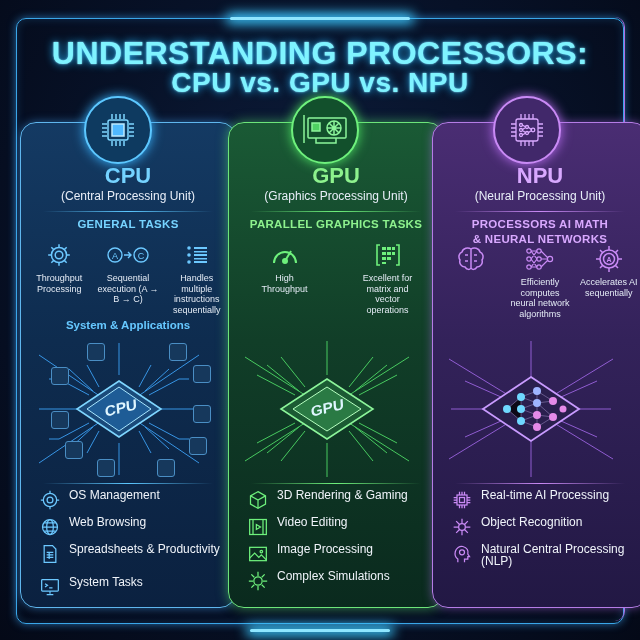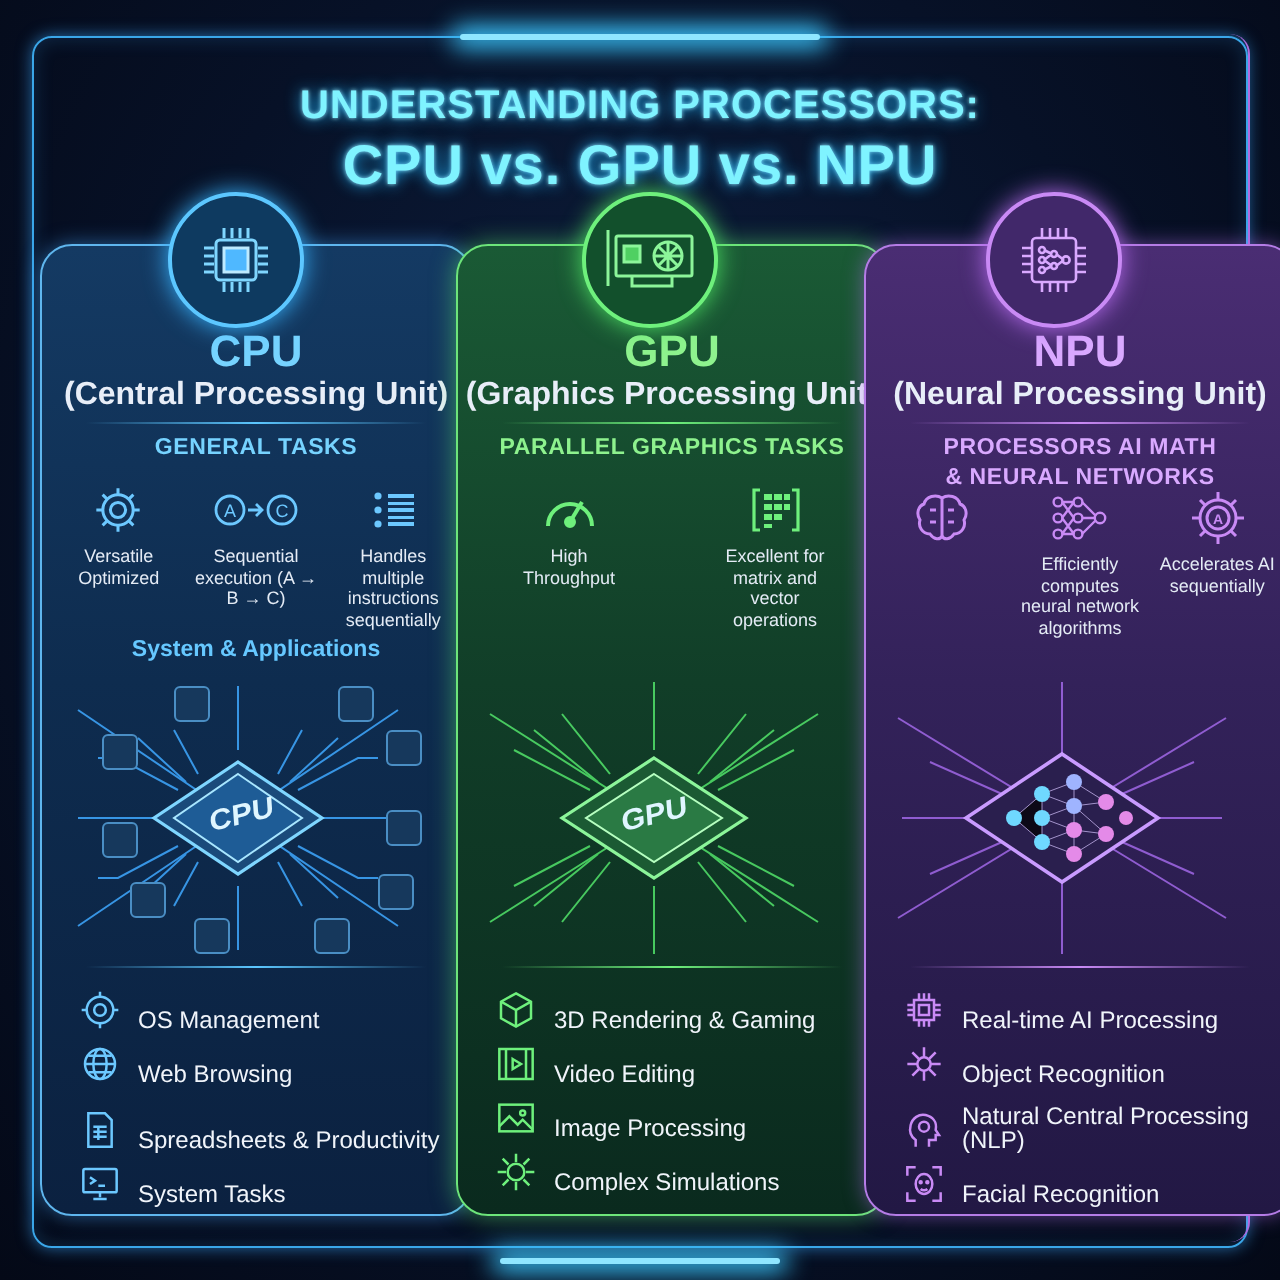--- a/index.html
+++ b/index.html
@@ -7,52 +7,52 @@
   body{font-family:"Liberation Sans",sans-serif;position:relative;
     background:radial-gradient(ellipse at 50% 40%,#0d1e3e 0%,#071127 55%,#040917 100%)}
   .frame{position:absolute;left:16px;top:18px;width:608px;height:606px;border:1.5px solid #3aa6e8;border-radius:10px;
     box-shadow:0 0 8px rgba(60,170,255,.6),inset 0 0 10px rgba(60,170,255,.2)}
   .frame:after{content:"";position:absolute;right:-2px;top:-2px;width:60%;height:100%;border-radius:10px;
     border-right:1.5px solid #b26be0;pointer-events:none}
   .toplight{position:absolute;left:230px;top:17px;width:180px;height:3px;background:#8fe6ff;box-shadow:0 0 12px 4px #3cc9ff;border-radius:3px}
   .botlight{position:absolute;left:250px;top:629px;width:140px;height:3px;background:#8fe6ff;box-shadow:0 0 12px 4px #3cc9ff;border-radius:3px}
   .title{position:absolute;left:0;right:0;top:38px;text-align:center;color:#7ff3ff;font-weight:bold;
     text-shadow:0 0 8px #1fb6ff,0 0 2px #bffbff;letter-spacing:.5px}
-  .title .l1{font-size:20px;line-height:30px}
+  .title .l1{font-size:32px;line-height:30px}
   .title .l2{font-size:28px;line-height:30px}
   .panel{position:absolute;top:122px;width:216px;height:486px;border-radius:16px;overflow:hidden}
   .panel.cpu{left:20px;border:1.5px solid #5fb6ee;background:linear-gradient(180deg,#143a63 0%,#0e2c4f 45%,#0b2140 100%);box-shadow:0 0 10px rgba(70,170,255,.5)}
   .panel.gpu{left:228px;border:1.5px solid #6de57a;background:linear-gradient(180deg,#1a5a35 0%,#113e28 45%,#0a2a1e 100%);box-shadow:0 0 12px rgba(90,230,110,.55)}
   .panel.npu{left:432px;border:1.5px solid #b57ce6;background:linear-gradient(180deg,#4a2d73 0%,#33225a 45%,#221844 100%);box-shadow:0 0 10px rgba(180,110,240,.5)}
   .badge{position:absolute;top:96px;width:68px;height:68px;border-radius:50%;display:flex;align-items:center;justify-content:center;z-index:3}
   .badge.cpu{left:84px;background:#0e3a60;border:2px solid #5cc7ff;box-shadow:0 0 12px #38b4ff}
   .badge.gpu{left:291px;background:#12502c;border:2px solid #6ef07c;box-shadow:0 0 12px #4de063}
   .badge.npu{left:493px;background:#41286a;border:2px solid #c98af5;box-shadow:0 0 12px #b86cf0}
   .ptitle{position:absolute;left:0;right:0;text-align:center;font-weight:bold}
   .name{top:40px;font-size:22px}
-  .full{top:66px;font-size:16px;color:#e8eef8;font-weight:bold}
+  .full{top:66px;font-size:12px;color:#e8eef8;font-weight:normal}
   .sep{position:absolute;left:22px;right:22px;top:88px;height:1px}
   .cat{top:94px;font-size:11.5px;line-height:15px;letter-spacing:.3px}
   .cpu .name,.cpu .cat{color:#76d3ff}
   .gpu .name,.gpu .cat{color:#8ef28e}
   .npu .name,.npu .cat{color:#d9a9ff}
   .cpu .sep{background:linear-gradient(90deg,transparent,#5cc7ff,transparent)}
   .gpu .sep{background:linear-gradient(90deg,transparent,#6ef07c,transparent)}
   .npu .sep{background:linear-gradient(90deg,transparent,#c98af5,transparent)}
   .feats{position:absolute;left:0;right:0;top:118px;display:flex;justify-content:space-around;padding:0 4px}
   .feat{width:62px;text-align:center;color:#e4ebf5;font-size:9px;line-height:10.5px}
   .feat .ic{height:28px;display:flex;align-items:center;justify-content:center;margin-bottom:4px}
   .sub{position:absolute;left:0;right:0;top:196px;text-align:center;font-weight:bold;font-size:11.5px;color:#66c8ff}
   .art{position:absolute;left:8px;right:8px;top:212px;height:148px}
   .list{position:absolute;left:18px;right:10px;top:366px}
   .botsep{position:absolute;left:22px;right:22px;top:360px;height:1px}
   .cpu .botsep{background:linear-gradient(90deg,transparent,#5cc7ff,transparent)}
   .gpu .botsep{background:linear-gradient(90deg,transparent,#6ef07c,transparent)}
   .npu .botsep{background:linear-gradient(90deg,transparent,#c98af5,transparent)}
-  .li{display:flex;align-items:flex-end;height:27px;color:#f0f4fa;font-size:12px;line-height:12px}
+  .li{display:flex;align-items:flex-start;height:27px;color:#f0f4fa;font-size:12px;line-height:12px}
   .li .ic{width:22px;height:22px;margin-right:8px;display:flex;align-items:center;justify-content:center;flex:none}
   .li.two{height:33px}
   .chiplabel{position:absolute;font-weight:bold;font-size:15px;color:#dff6ff;transform:skewX(-10deg) rotate(-14deg)}
   .mini{position:absolute;width:18px;height:18px;border:1px solid #4a8ec4;border-radius:3px;background:#16385c}
 </style>
 </head>
 <body>
 
 <div class="frame"></div>
 <div class="toplight"></div>
@@ -71,21 +71,21 @@
 
   <div class="feats">
     <div class="feat">
       <div class="ic">
         <svg width="26" height="26" viewBox="0 0 24 24" fill="none" stroke="#6cc8ff" stroke-width="1.4">
             <circle cx="12" cy="12" r="3.5"></circle>
             <path d="M12 2v3M12 19v3M2 12h3M19 12h3M4.9 4.9l2.1 2.1M17 17l2.1 2.1M4.9 19.1L7 17M17 7l2.1-2.1"></path>
             <circle cx="12" cy="12" r="7"></circle>
           </svg>
       </div>
-      <div>Versatile Optimized</div>
+      <div>Throughput Processing</div>
     </div>
     <div class="feat">
       <div class="ic">
         <svg width="44" height="20" viewBox="0 0 44 20" fill="none" stroke="#6cc8ff" stroke-width="1.4">
             <circle cx="9" cy="10" r="7"></circle>
             <text x="9" y="13.5" font-size="9" text-anchor="middle" fill="#6cc8ff" stroke="none" font-family="Liberation Sans,sans-serif">A</text>
             <path d="M18 10h7M22 7l3 3-3 3"></path>
             <circle cx="35" cy="10" r="7"></circle>
             <text x="35" y="13.5" font-size="9" text-anchor="middle" fill="#6cc8ff" stroke="none" font-family="Liberation Sans,sans-serif">C</text>
           </svg>
@@ -377,32 +377,20 @@
     </div>
     <div class="li two">
       <span class="ic">
           <svg width="20" height="20" viewBox="0 0 24 24" fill="none" stroke="#c98af5" stroke-width="1.5">
             <path d="M7 22v-4c-3-2-4-5-3-9 1-4 5-7 9-6 4 1 7 4 6 9l2 3h-2v3h-4v4"></path>
             <circle cx="12" cy="10" r="3"></circle>
           </svg>
         </span>
       <span>Natural Central Processing (NLP)</span>
     </div>
-    <div class="li">
-      <span class="ic">
-          <svg width="20" height="20" viewBox="0 0 24 24" fill="none" stroke="#c98af5" stroke-width="1.5">
-            <path d="M2 7V2h5M17 2h5v5M22 17v5h-5M7 22H2v-5"></path>
-            <ellipse cx="12" cy="12" rx="5" ry="6"></ellipse>
-            <circle cx="10" cy="11" r=".6" fill="#c98af5"></circle>
-            <circle cx="14" cy="11" r=".6" fill="#c98af5"></circle>
-            <path d="M10 15c1 1 3 1 4 0"></path>
-          </svg>
-        </span>
-      <span>Facial Recognition</span>
-    </div>
   </div>
 </div>
 
 <div class="badge cpu">
   <svg width="40" height="40" viewBox="0 0 40 40" fill="none" stroke="#7fd6ff" stroke-width="1.5">
       <rect x="10" y="10" width="20" height="20" rx="2"></rect>
       <rect x="14" y="14" width="12" height="12" fill="#4fb8ff" stroke="#bdeaff"></rect>
       <path d="M14 4v5M18 4v5M22 4v5M26 4v5M14 31v5M18 31v5M22 31v5M26 31v5M4 14h5M4 18h5M4 22h5M4 26h5M31 14h5M31 18h5M31 22h5M31 26h5"></path>
     </svg>
 </div>

